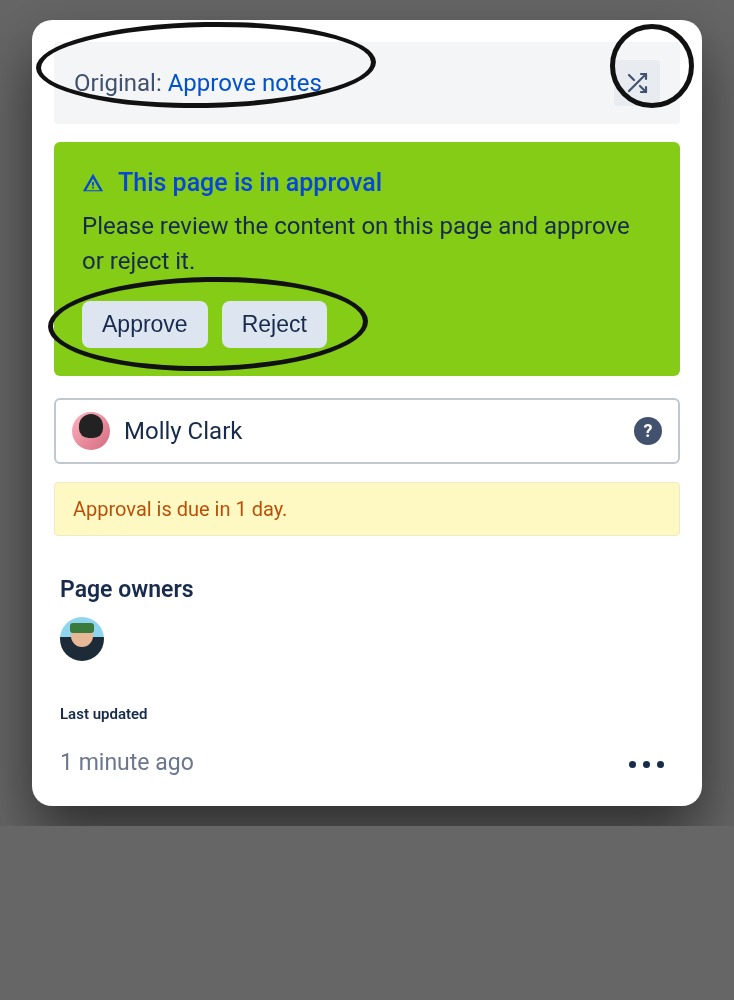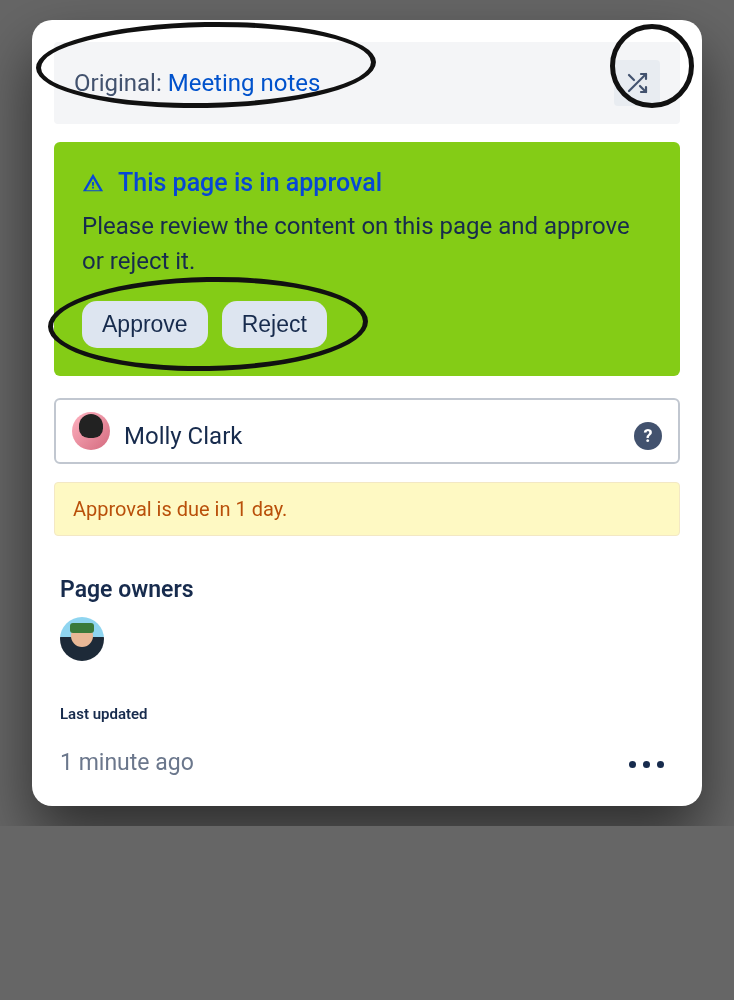--- a/index.html
+++ b/index.html
@@ -73,31 +73,31 @@
   .btn-row {
     display: flex;
     gap: 14px;
     position: relative;
   }
   .btn {
     background: #dde5f0;
     color: #172b4d;
     font-size: 23px;
     padding: 10px 20px;
-    border-radius: 15px;
+    border-radius: 8px;
     cursor: pointer;
     border: none;
   }
   .user-row {
     border: 2px solid #c1c7d0;
     border-radius: 6px;
     padding: 12px 16px;
     margin-top: 22px;
     display: flex;
-    align-items: flex-end;
+    align-items: center;
     gap: 14px;
   }
   .avatar-sm {
     width: 38px;
     height: 38px;
     border-radius: 50%;
     background: linear-gradient(135deg, #ffb3c1, #d46a7e);
     position: relative;
     overflow: hidden;
     flex-shrink: 0;
@@ -239,21 +239,21 @@
 </style>
 </head>
 <body>
 
 <div class="card">
 
   <div class="header-bar">
     <div class="annot annot-original"></div>
     <div class="annot annot-shuffle"></div>
     <div class="original-text">
-      <span>Original: </span><a href="#" class="original-link">Meeting notes</a>
+      <span>Original: </span><a href="#" class="original-link">Approve notes</a>
     </div>
     <div class="shuffle-btn">
       <svg width="24" height="24" viewBox="0 0 24 24" fill="none" stroke="#42526e" stroke-width="2.2" stroke-linecap="round" stroke-linejoin="round">
         <path d="M16 3h5v5"></path>
           <path d="M4 20L21 3"></path>
           <path d="M21 16v5h-5"></path>
           <path d="M15 15l6 6"></path>
           <path d="M4 4l5 5"></path>
       </svg>
     </div>

